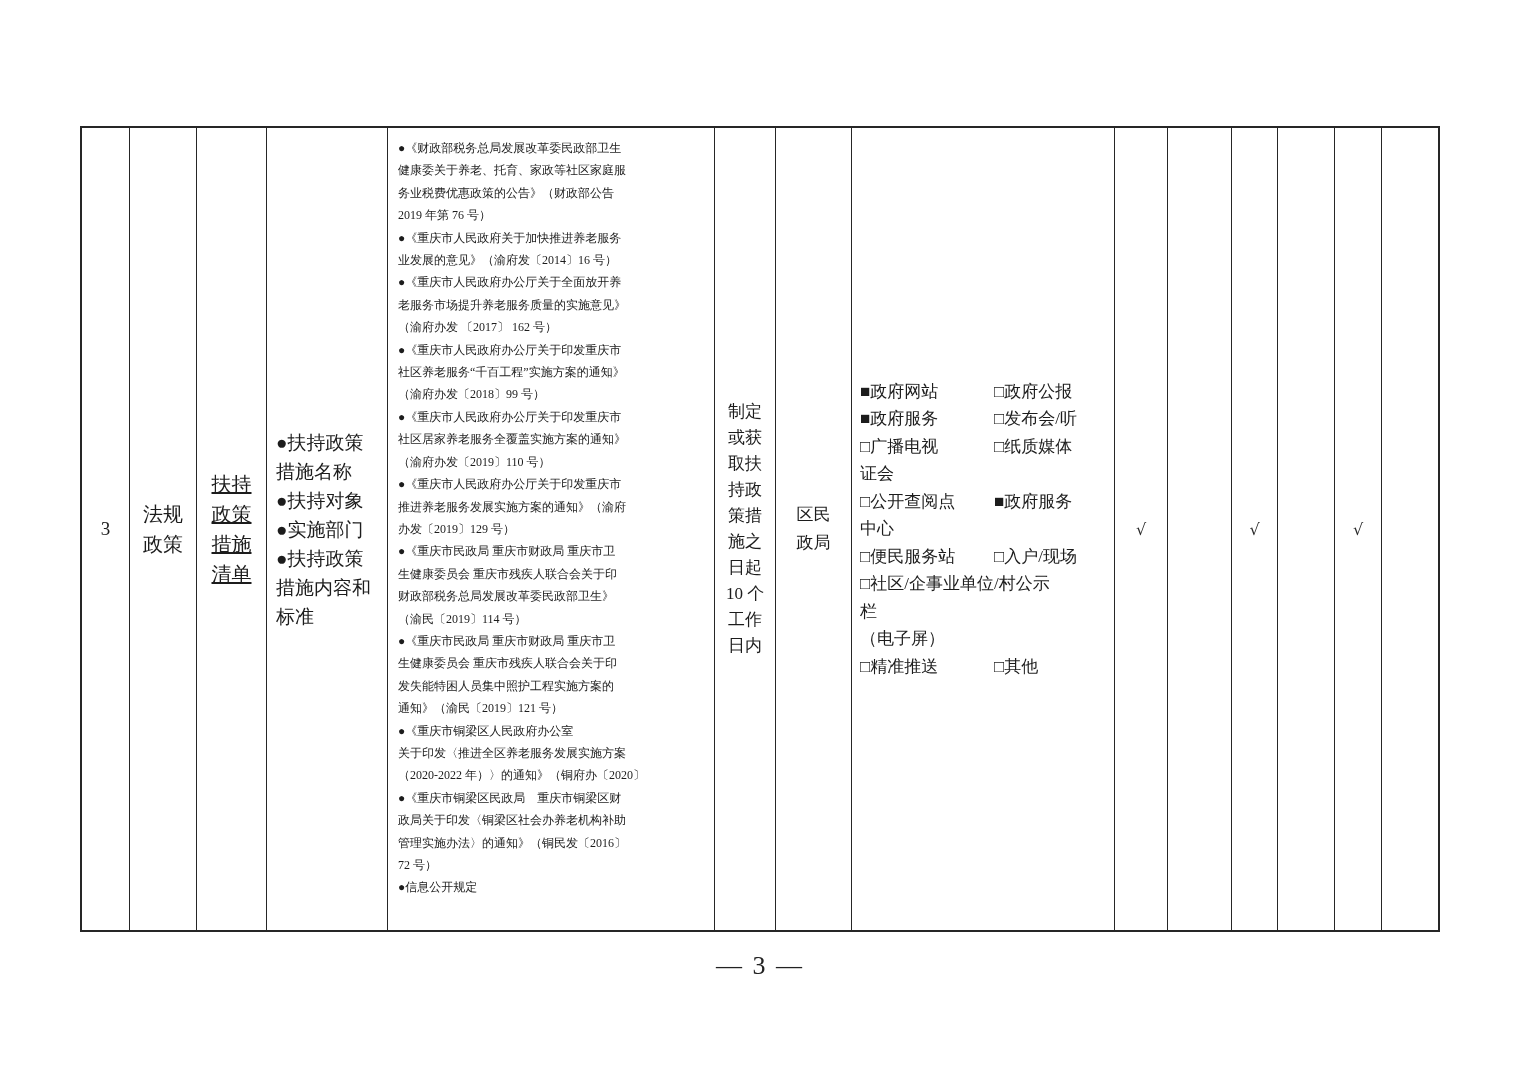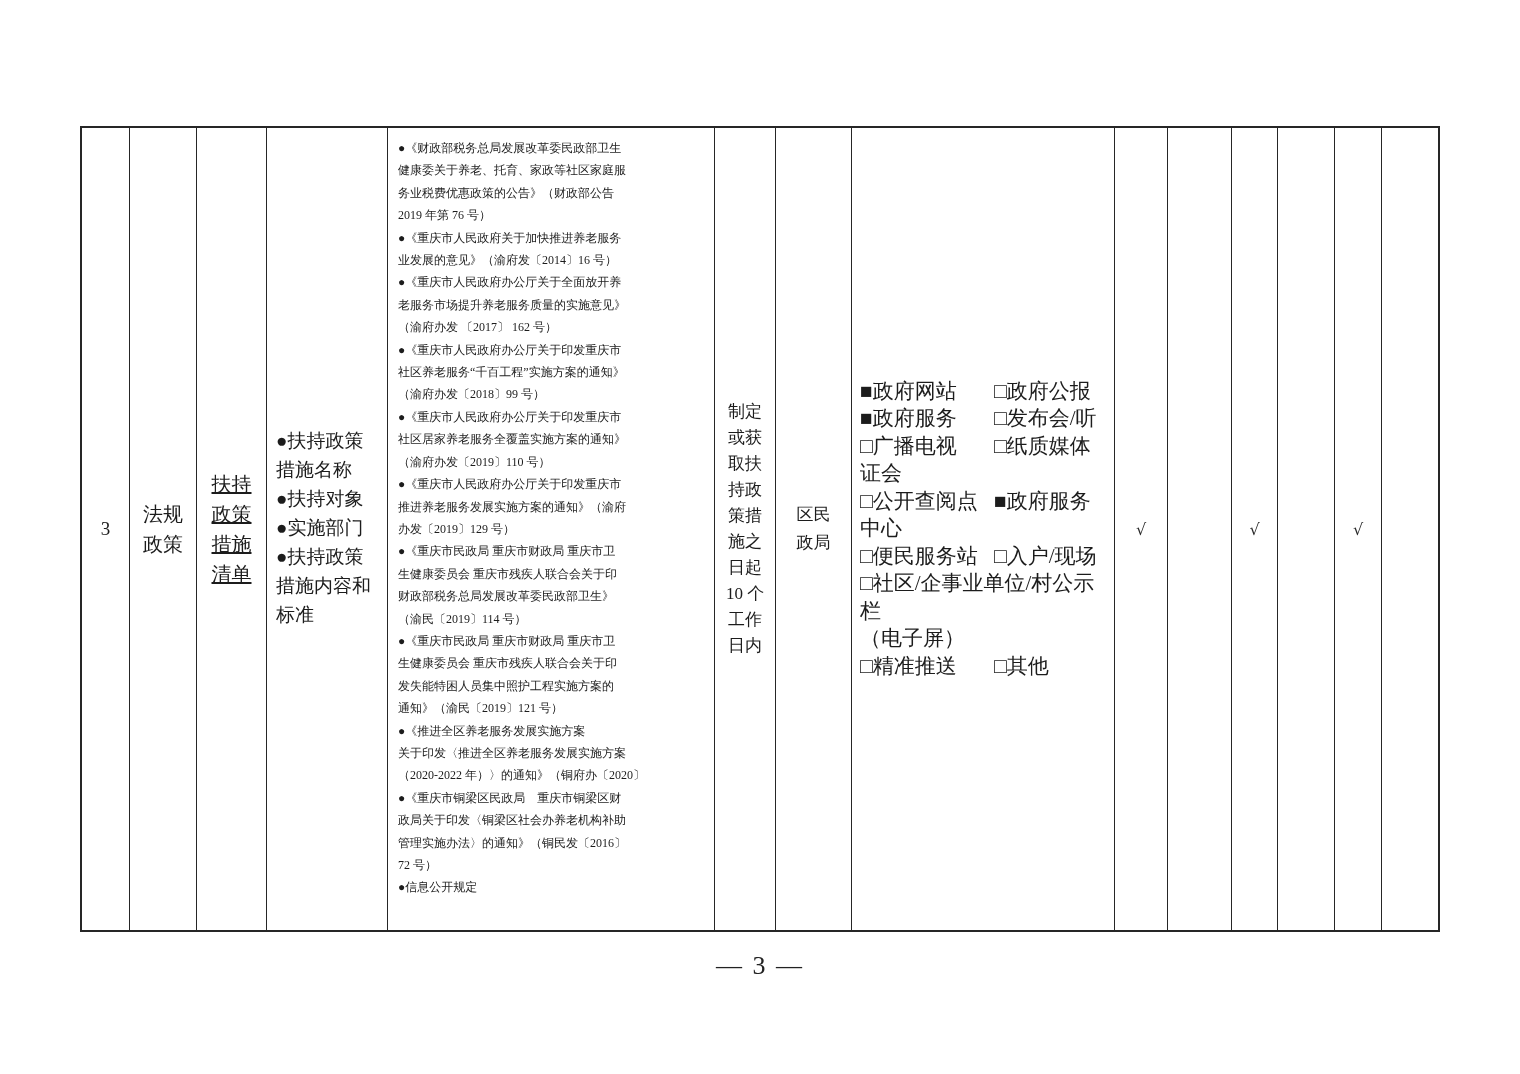--- a/index.html
+++ b/index.html
@@ -36,29 +36,29 @@
     flex: 0 0 auto;
   }
   .cell:last-child { border-right: none; }
 
   .c1  { width: 48px;  font-size: 19px; }
   .c2  { width: 67px;  font-size: 20px; }
   .c2 .ln { line-height: 30px; }
   .c3  { width: 70px;  font-size: 20px; }
   .c3 .ln { line-height: 30px; text-decoration: underline; }
   .c4  { width: 121px; font-size: 19px; align-items: stretch; padding: 0 9px; }
-  .c4 .ln { line-height: 29px; text-align: left; word-break: break-all; font-family: Liberation Mono, monospace; }
+  .c4 .ln { line-height: 29px; text-align: left; word-break: break-all; }
   .c5  { width: 327px; font-size: 12px; justify-content: flex-start;
          align-items: stretch; padding: 9px 9px 0 10px; }
   .c5 .ln { line-height: 22.4px; text-align: left; white-space: nowrap; overflow: hidden; }
   .c6  { width: 61px;  font-size: 17px; }
   .c6 .ln { line-height: 26px; white-space: nowrap; }
   .c7  { width: 76px;  font-size: 17px; }
   .c7 .ln { line-height: 28px; }
-  .c8  { width: 263px; font-size: 21px; align-items: stretch; padding: 8px 8px; }
+  .c8  { width: 263px; font-size: 17px; align-items: stretch; padding: 8px 8px; }
   .c8 .ln { line-height: 27.5px; text-align: left; position: relative;
             white-space: nowrap; }
   .c8 .seg-b { position: absolute; left: 134px; top: 0; }
   .c9  { width: 53px; } .c10 { width: 64px; } .c11 { width: 46px; }
   .c12 { width: 57px; } .c13 { width: 47px; } .c14 { width: 56px; }
   .mark { font-size: 16px; font-family: "DejaVu Sans", sans-serif; color: #2a2a2a; }
 
   .page-number {
     position: absolute;
     left: 0; top: 951px;
@@ -123,21 +123,21 @@
         <div class="ln">推进养老服务发展实施方案的通知》（渝府</div>
         <div class="ln">办发〔2019〕129 号）</div>
         <div class="ln">●《重庆市民政局 重庆市财政局 重庆市卫</div>
         <div class="ln">生健康委员会 重庆市残疾人联合会关于印</div>
         <div class="ln">财政部税务总局发展改革委民政部卫生》</div>
         <div class="ln">（渝民〔2019〕114 号）</div>
         <div class="ln">●《重庆市民政局 重庆市财政局 重庆市卫</div>
         <div class="ln">生健康委员会 重庆市残疾人联合会关于印</div>
         <div class="ln">发失能特困人员集中照护工程实施方案的</div>
         <div class="ln">通知》（渝民〔2019〕121 号）</div>
-        <div class="ln">●《推进全区养老服务发展实施方案</div>
+        <div class="ln">●《重庆市铜梁区人民政府办公室</div>
         <div class="ln">关于印发〈推进全区养老服务发展实施方案</div>
         <div class="ln">（2020-2022 年）〉的通知》（铜府办〔2020〕</div>
         <div class="ln">●《重庆市铜梁区民政局　重庆市铜梁区财</div>
         <div class="ln">政局关于印发〈铜梁区社会办养老机构补助</div>
         <div class="ln">管理实施办法〉的通知》（铜民发〔2016〕</div>
         <div class="ln">72 号）</div>
         <div class="ln">●信息公开规定</div>
       </div>
 
     <div class="cell c6">

